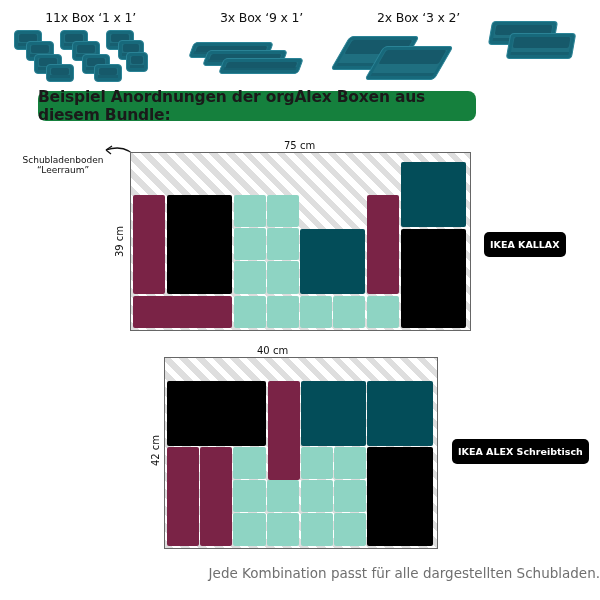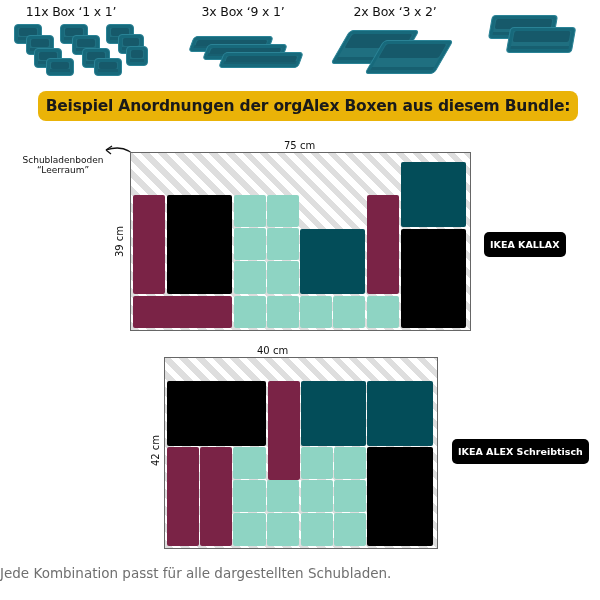--- a/index.html
+++ b/index.html
@@ -1,50 +1,50 @@
 <!DOCTYPE html>
 <html><head>
   <meta charset="utf-8">
   <style>
     * { margin: 0; padding: 0; box-sizing: border-box; }
     html, body { width: 600px; height: 600px; background: #ffffff; overflow: hidden; }
     body { position: relative; font-family: "DejaVu Sans", sans-serif; color: #111; }
 
-    .product { position: absolute; top: 4px; text-align: center; }
+    .product { position: absolute; top: 10px; text-align: right; }
     .product .label { font-size: 12.5px; color: #111; white-space: nowrap; letter-spacing: -0.2px; }
     .product .pic { position: relative; margin: 3px auto 0; }
 
     .box { position: absolute; background: #1f6f80; border: 1.5px solid #2a8396; border-radius: 4px;
            box-shadow: inset 0 0 0 3px #17697b, inset 0 -6px 0 #175f70; }
     .box::after { content: ""; position: absolute; left: 4px; right: 4px; top: 3px; height: 45%;
            background: #16596a; border-radius: 2px; }
 
-    .banner { position: absolute; left: 38px; top: 91px; width: 540px; height: 30px;
-              background: #eab308; border-radius: 8px; display: flex; align-items: center; justify-content: center;
+    .banner { position: absolute; left: 38px; top: 91px; width: 438px; height: 30px;
+              background: #15803d; border-radius: 8px; display: flex; align-items: center; justify-content: center;
               font-size: 15.5px; font-weight: bold; color: #1a1a1a; letter-spacing: -0.2px; }
 
     .dim { position: absolute; font-size: 10px; color: #111; white-space: nowrap; }
     .dim.vert { transform: rotate(-90deg); transform-origin: center center; }
 
     .frame { position: absolute; border: 1.5px solid #666;
              background: repeating-linear-gradient(45deg, #dedede 0px, #dedede 6px, #ffffff 6px, #ffffff 12px); }
 
     .blk { position: absolute; border-radius: 2px; }
     .maroon { background: #7a2346; }
     .black  { background: #000000; }
     .teal   { background: #034d59; }
     .mint   { background: #8ed4c3; }
 
     .tag { position: absolute; background: #000; color: #fff; font-size: 9.5px; font-weight: bold;
            padding: 7px 6px; border-radius: 5px; white-space: nowrap; }
 
     .note { position: absolute; left: 20px; top: 155px; width: 86px; text-align: center; font-size: 9px; line-height: 10px; color: #111; }
     .arrow { position: absolute; left: 92px; top: 142px; width: 60px; height: 24px; }
 
-    .footer { position: absolute; left: 0; right: 0; top: 565px; text-align: left; font-size: 13.5px; color: #6f6f6f; }
+    .footer { position: absolute; left: 0; right: 0; top: 565px; text-align: right; font-size: 13.5px; color: #6f6f6f; }
   </style>
 </head>
 <body>
 
 <div class="product" style="left:6px; width:130px;">
   <div class="label">11x Box ‘1 x 1’</div>
   <div class="pic" style="width:130px; height:50px;">
     <div class="box" style="left:8px; top:2px; width:28px; height:20px;"></div>
     <div class="box" style="left:54px; top:2px; width:28px; height:20px;"></div>
     <div class="box" style="left:100px; top:2px; width:28px; height:20px;"></div>

